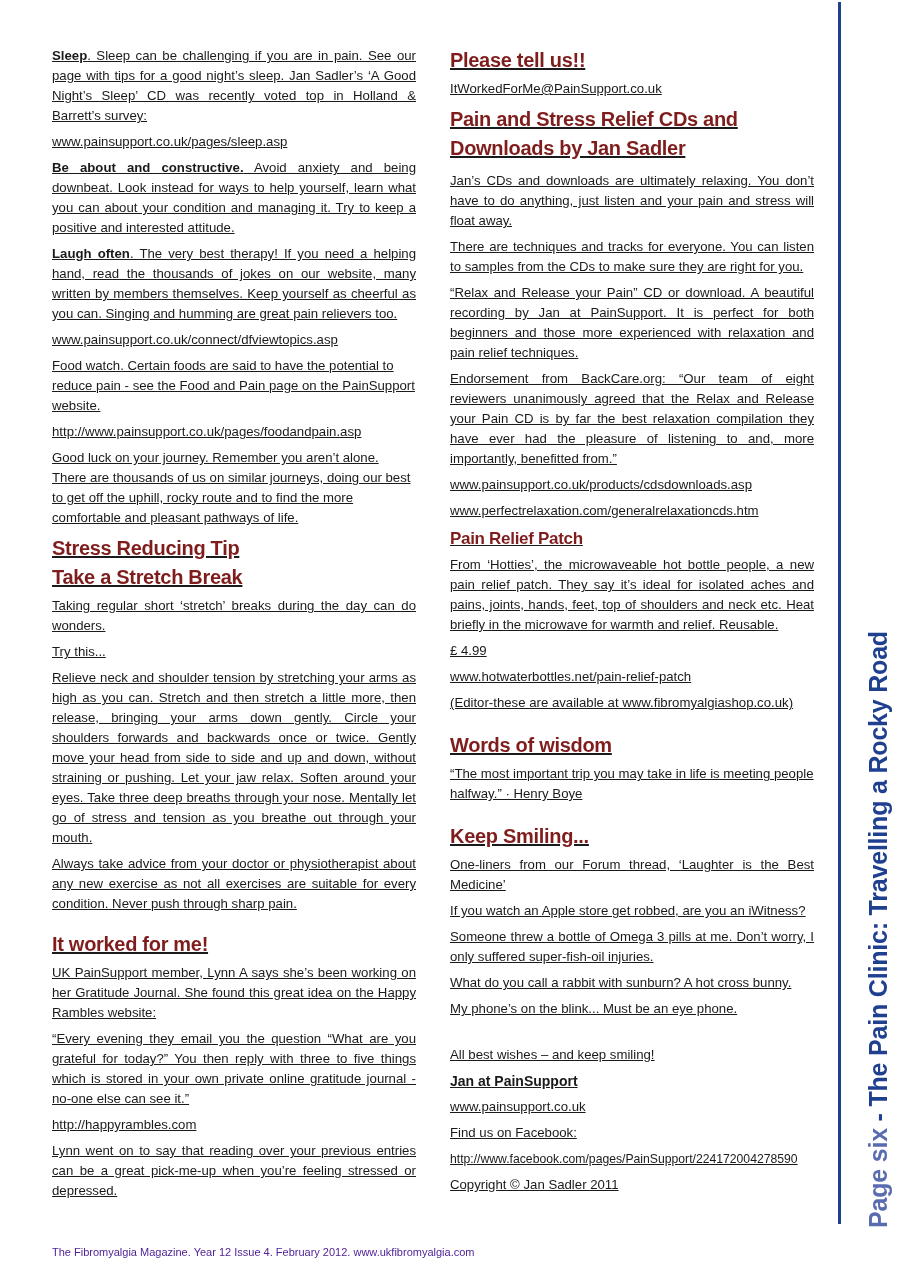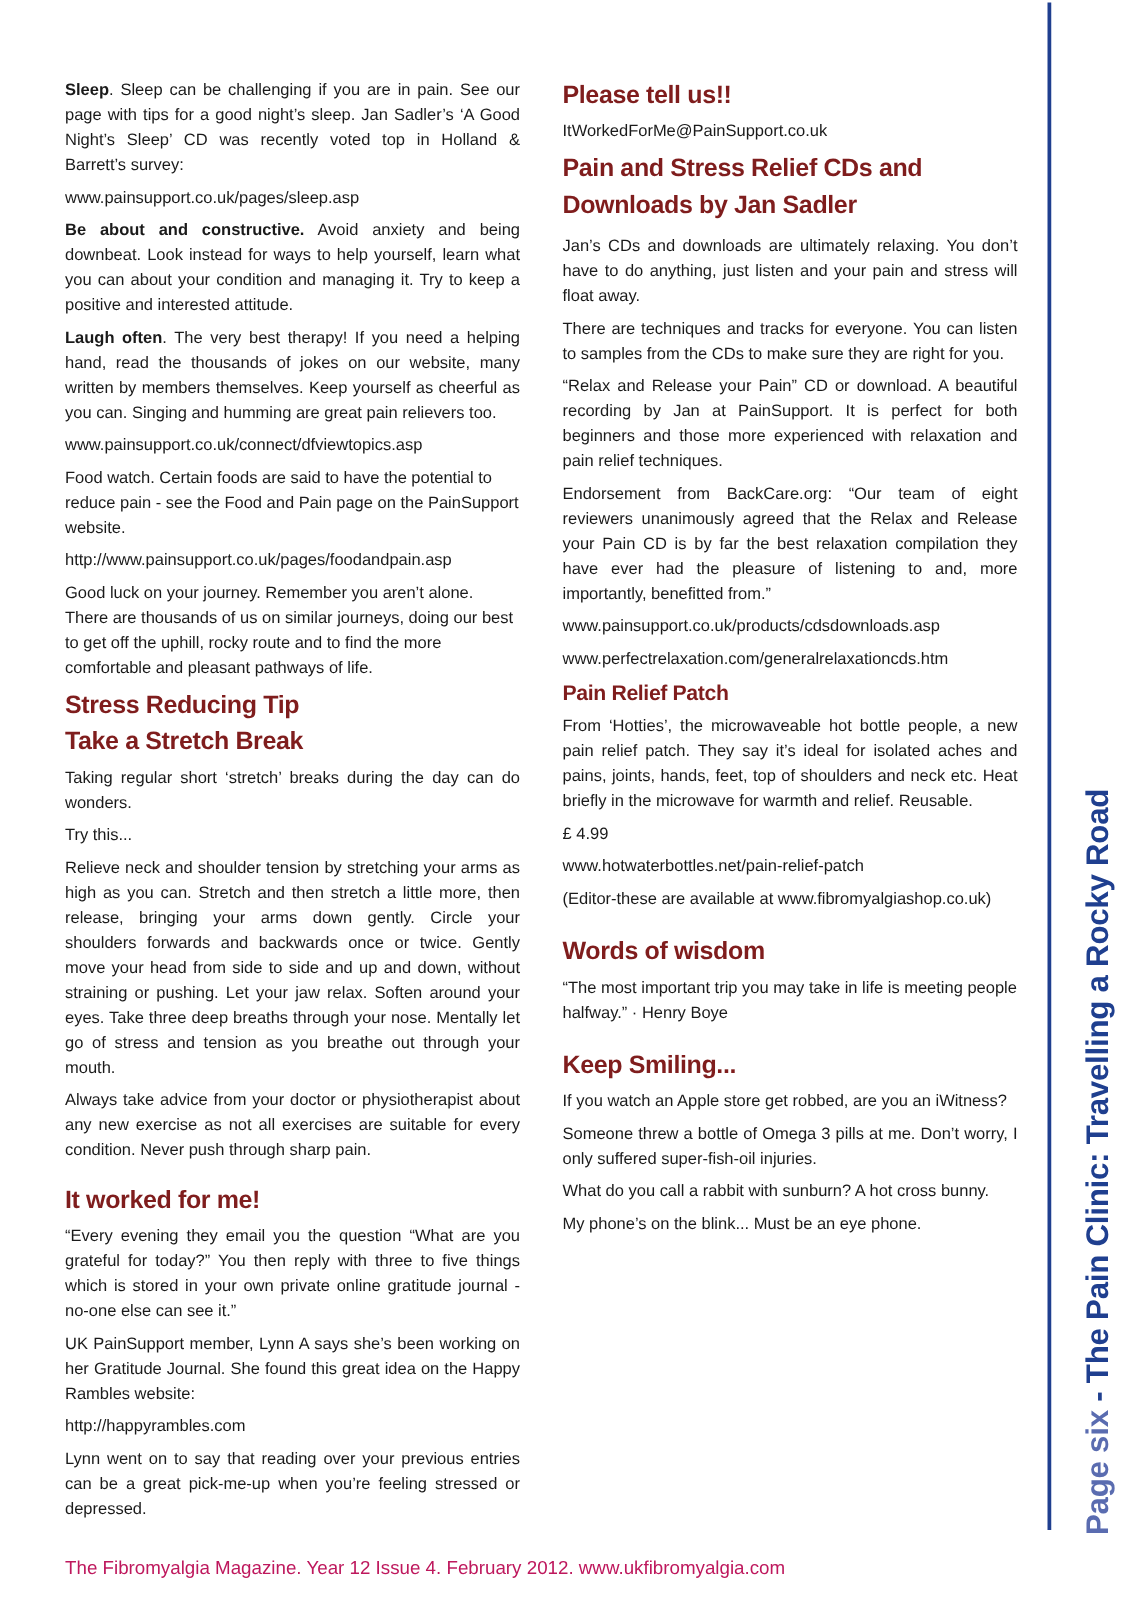--- a/index.html
+++ b/index.html
@@ -1,33 +1,33 @@
 <!DOCTYPE html>
 <html><head>
 <meta charset="utf-8">
 <style>
   html, body { margin:0; padding:0; background:#ffffff; }
   body { width:905px; height:1280px; position:relative; overflow:hidden;
          font-family:"Liberation Sans", sans-serif; color:#1a1a1a; }
-  .col { position:absolute; top:62px; width:364px; font-size:13.2px; line-height:20px; }
+  .col { position:absolute; top:46px; width:364px; font-size:13.2px; line-height:20px;text-decoration:underline; }
   .col-left { left:52px; }
   .col-right { left:450px; }
   .col p { margin:0 0 6px 0; text-align:justify; }
   .col p.left { text-align:left; }
   .col p.url { text-align:left; }
   .col p.gap { margin-top:18px; }
   .h { font-weight:bold; font-size:20px; line-height:29px; margin:0 0 4px 0; letter-spacing:-0.3px; color:#7f1d1d; }
   .h.sm { font-size:17px; line-height:24px; }
   .sec { }
   b { font-weight:bold; }
   .vline { position:absolute; left:838px; top:2px; width:3px; height:1222px; background:#1f3f8f; }
   .vtitle { position:absolute; left:864px; top:1228px; transform-origin:0 0; transform:rotate(-90deg);
             white-space:nowrap; font-weight:bold; font-size:25px; color:#1f3f8f; letter-spacing:-0.2px; }
   .vtitle .pg { color:#5a6cb0; }
-  .footer { position:absolute; left:52px; top:1246px; font-size:15px; color:#be185d; }
+  .footer { position:absolute; left:52px; top:1246px; font-size:11px; color:#4c1d95; }
 </style>
 </head>
 <body>
 
 <div class="col col-left">
   <p><b>Sleep</b><span>. Sleep can be challenging if you are in pain. See our page with tips for a good night’s sleep. Jan Sadler’s ‘A Good Night’s Sleep’ CD was recently voted top in Holland &amp; Barrett’s survey:</span></p>
   <p class="url">www.painsupport.co.uk/pages/sleep.asp</p>
   <p><b>Be about and constructive.</b><span> Avoid anxiety and being downbeat. Look instead for ways to help yourself, learn what you can about your condition and managing it. Try to keep a positive and interested attitude.</span></p>
   <p class="gap" style="margin-top:6px"><b>Laugh often</b><span>. The very best therapy! If you need a helping hand, read the thousands of jokes on our website, many written by members themselves. Keep yourself as cheerful as you can. Singing and humming are great pain relievers too.</span></p>
   <p class="url">www.painsupport.co.uk/connect/dfviewtopics.asp</p>
@@ -39,22 +39,22 @@
     <div class="h" style="margin:0">Stress Reducing Tip</div>
     <div class="h">Take a Stretch Break</div>
     <p>Taking regular short ‘stretch’ breaks during the day can do wonders.</p>
     <p>Try this...</p>
     <p>Relieve neck and shoulder tension by stretching your arms as high as you can. Stretch and then stretch a little more, then release, bringing your arms down gently. Circle your shoulders forwards and backwards once or twice. Gently move your head from side to side and up and down, without straining or pushing. Let your jaw relax. Soften around your eyes. Take three deep breaths through your nose.  Mentally let go of stress and tension as you breathe out through your mouth.</p>
     <p>Always take advice from your doctor or physiotherapist about any new exercise as not all exercises are suitable for every condition. Never push through sharp pain.</p>
   </div>
 
   <div class="sec" style="margin-top:16px">
     <div class="h">It worked for me!</div>
+    <p>UK PainSupport member, Lynn A says she’s been working on her Gratitude Journal. She found this great idea on the Happy Rambles website:</p>
     <p>“Every evening they email you the question “What are you grateful for today?” You then reply with three to five things which is stored in your own private online gratitude journal - no-one else can see it.”</p>
-    <p>UK PainSupport member, Lynn A says she’s been working on her Gratitude Journal. She found this great idea on the Happy Rambles website:</p>
     <p class="url"> http://happyrambles.com</p>
     <p>Lynn went on to say that reading over your previous entries can be a great pick-me-up when you’re feeling stressed or depressed.</p>
   </div>
 </div>
 
 <div class="col col-right">
   <div class="h">Please tell us!!</div>
   <p class="url"> ItWorkedForMe@PainSupport.co.uk</p>
 
   <div class="sec">
@@ -76,24 +76,33 @@
     <p class="url">(Editor-these are available at www.fibromyalgiashop.co.uk)</p>
   </div>
 
   <div class="sec" style="margin-top:18px">
     <div class="h">Words of wisdom</div>
     <p class="left">“The most important trip you may take in life is meeting people halfway.”   · Henry Boye</p>
   </div>
 
   <div class="sec" style="margin-top:18px">
     <div class="h">Keep Smiling...</div>
+    <p>One-liners from our Forum thread, ‘Laughter is the Best Medicine’</p>
     <p>If you watch an Apple store get robbed, are you an iWitness?</p>
     <p>Someone threw a bottle of Omega 3 pills at me. Don’t worry, I only suffered super-fish-oil injuries.</p>
     <p>What do you call a rabbit with sunburn?  A hot cross bunny.</p>
     <p>My phone’s on the blink...  Must be an eye phone.</p>
   </div>
 
+  <div style="margin-top:26px">
+    <p class="url">All best wishes – and keep smiling!</p>
+    <p class="url" style="font-weight:bold;font-size:14px">Jan at PainSupport</p>
+    <p class="url">www.painsupport.co.uk</p>
+    <p class="url">Find us on Facebook:</p>
+    <p class="url" style="font-size:12.2px">http://www.facebook.com/pages/PainSupport/224172004278590</p>
+    <p class="url">Copyright © Jan Sadler 2011</p>
+  </div>
 </div>
 
 <div class="vline"></div>
 <div class="vtitle"><span class="pg">Page six</span><span> - The Pain Clinic: Travelling a Rocky Road</span></div>
 
 <div class="footer">The Fibromyalgia Magazine. Year 12 Issue 4.  February 2012. www.ukfibromyalgia.com</div>
 
 </body></html>

